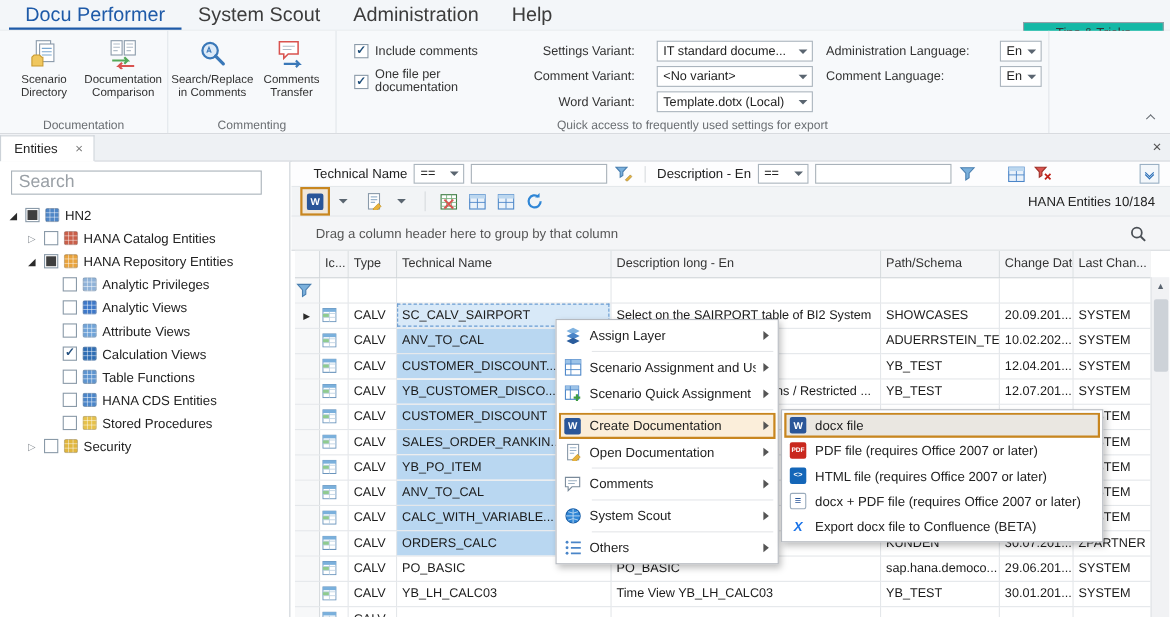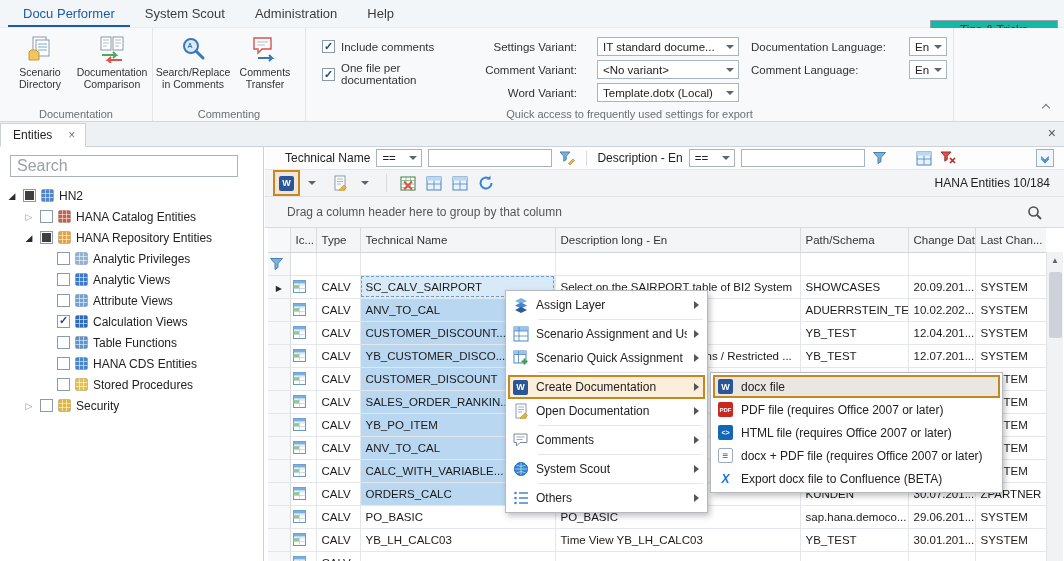--- a/index.html
+++ b/index.html
@@ -2,21 +2,21 @@
 <html><head>
 <meta charset="utf-8">
 <style>
 *{margin:0;padding:0;box-sizing:border-box}
 html,body{width:1064px;height:561px}
 body{font-family:"Liberation Sans",sans-serif;font-size:12px;color:#1e1e1e;background:#fff;position:relative;overflow:hidden}
 
 
 .menubar{position:absolute;left:0;top:0;width:100%;height:28px;background:#f3f6f9;display:flex;align-items:stretch;padding-left:8px;border-bottom:1px solid #e8ecef}
 .menu-items{display:flex;align-items:stretch}
-.menu-item{display:flex;align-items:center;padding:0 15px;font-size:13px;color:#3c3c3c;cursor:default}
+.menu-item{display:flex;align-items:center;padding:0 15px;font-size:18px;color:#3c3c3c;cursor:default}
 .menu-item.active{color:#1e5aa8;box-shadow:inset 0 -2px 0 #1e5aa8}
 .tips-btn{position:absolute;right:6px;top:20px;width:128px;height:19px;border:1px solid #97a0a9;background:#14b8a6;font-size:12px;display:flex;align-items:center;justify-content:center;color:#333}
 
 
 .ribbon{position:absolute;left:0;top:28px;width:100%;height:94px;background:#f7f9fb;border-bottom:1px solid #d4d8dc;display:flex}
 .rgroup{position:relative;height:100%;border-right:1px solid #e2e6ea;padding:2px 6px 14px}
 .rgroup-label{position:absolute;bottom:1px;left:0;right:0;text-align:center;font-size:11px;color:#6b6f73;white-space:nowrap}
 .rb-row{display:flex;gap:4px}
 .rb-btn{width:68px;display:flex;flex-direction:column;align-items:center;gap:2px;padding-top:4px;font-size:10.5px;color:#333;text-align:center;line-height:1.15;cursor:default}
 .rbi{width:30px;height:30px;display:flex;align-items:center;justify-content:center}
@@ -208,21 +208,21 @@
         <div class="frow">
           <span class="flabel">Word Variant:</span>
           <div class="combo w142">
             <span>Template.dotx (Local)</span>
             <span class="caret"></span>
           </div>
         </div>
       </div>
       <div class="langs-col">
         <div class="frow">
-          <span class="llabel">Documentation Language:</span>
+          <span class="llabel">Administration Language:</span>
           <div class="combo w38">
             <span>En</span>
             <span class="caret"></span>
           </div>
         </div>
         <div class="frow">
           <span class="llabel">Comment Language:</span>
           <div class="combo w38">
             <span>En</span>
             <span class="caret"></span>

